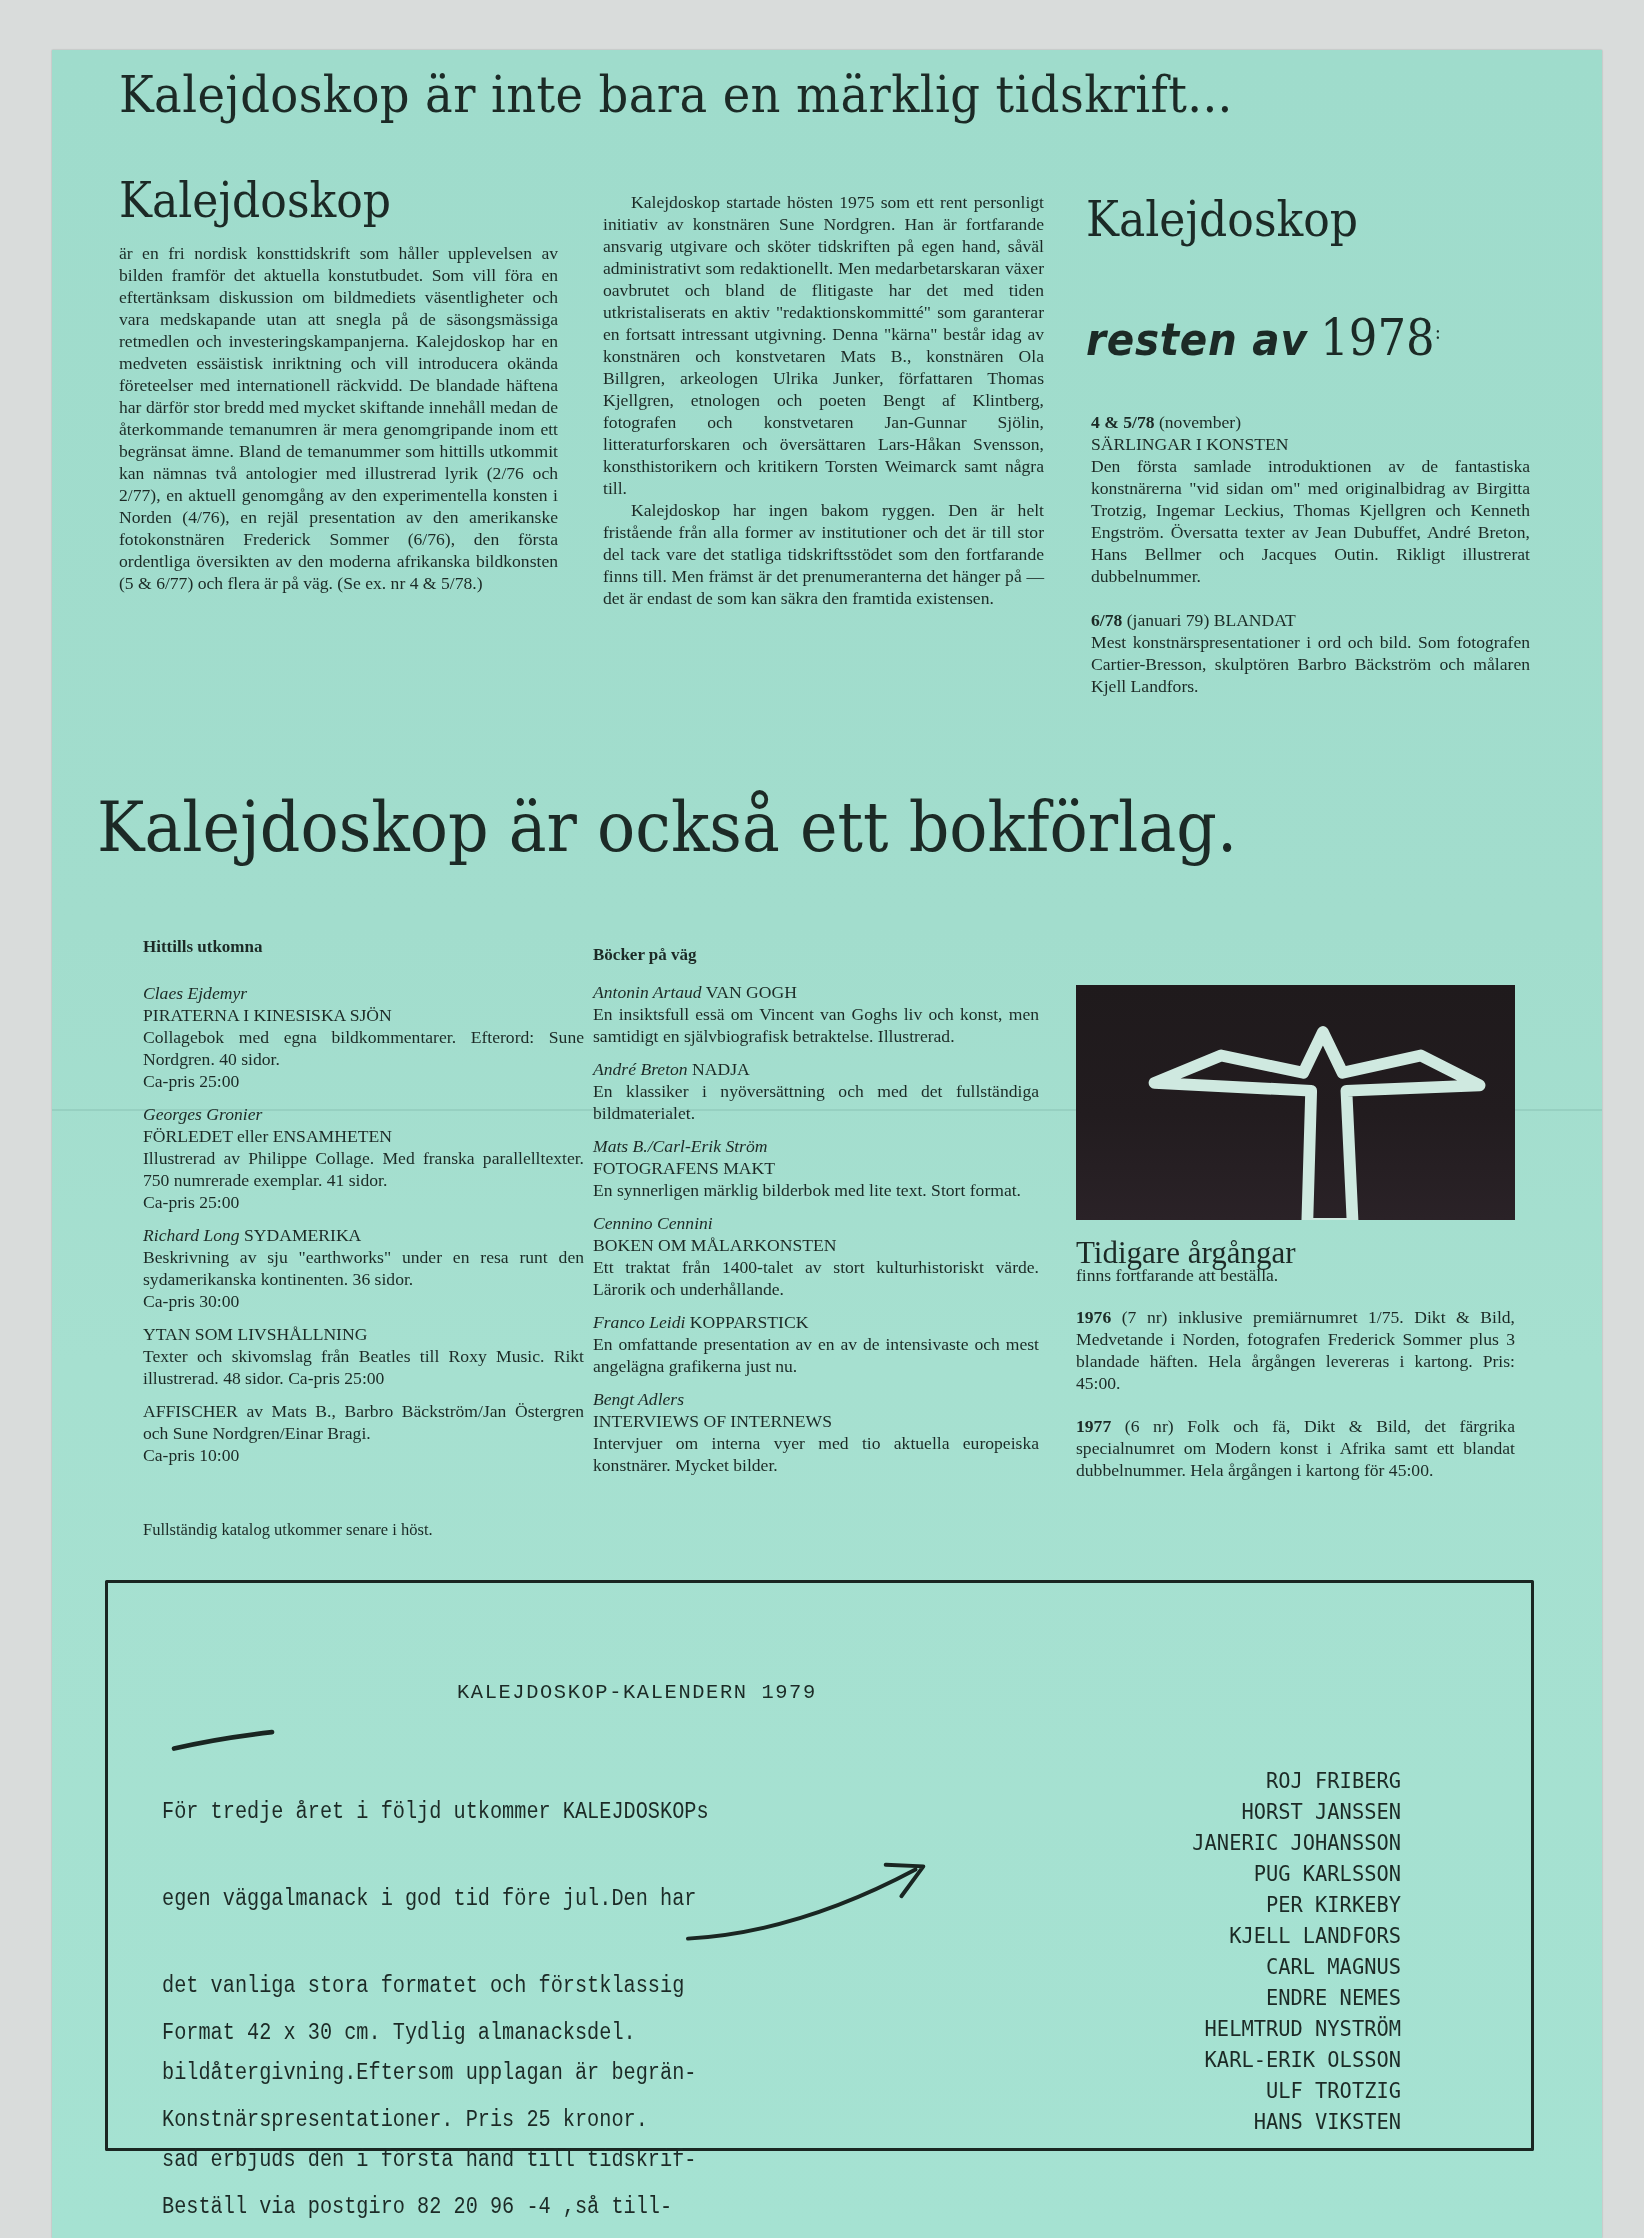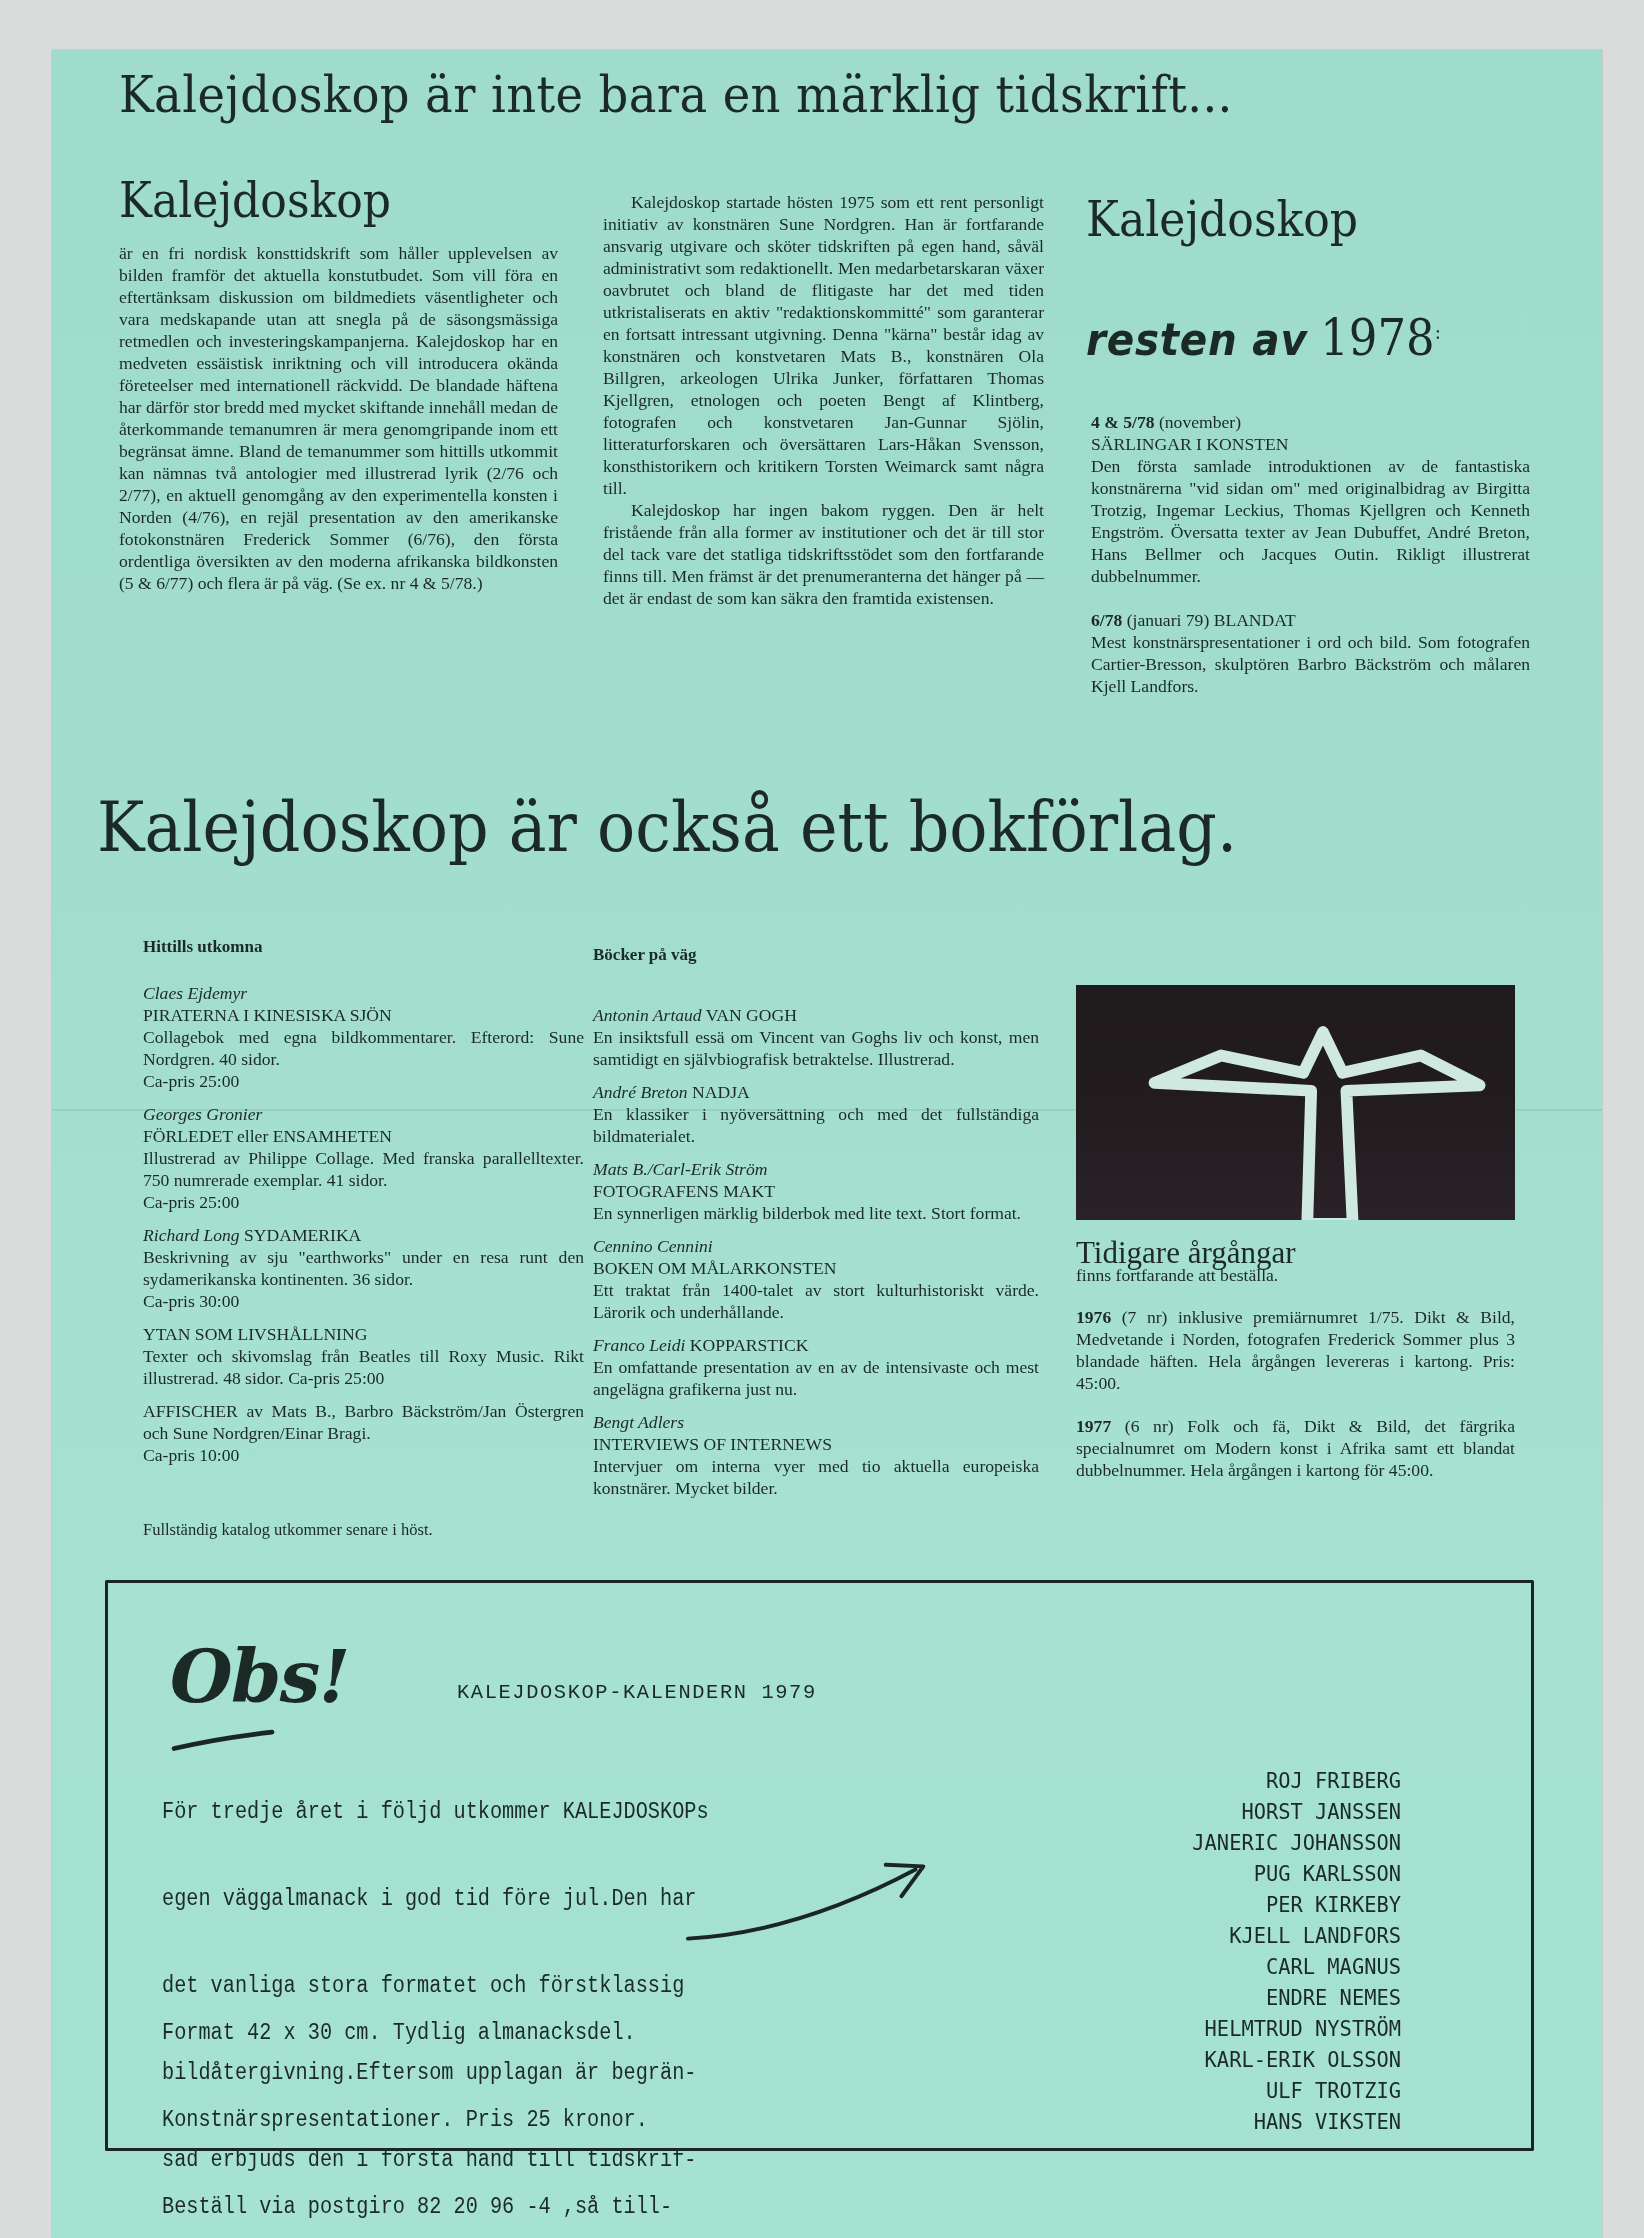--- a/index.html
+++ b/index.html
@@ -152,21 +152,21 @@
       <div>Texter och skivomslag från Beatles till Roxy Music. Rikt illustrerad. 48 sidor. Ca-pris 25:00</div>
     </div>
     <div class="entry">
       <div><span>AFFISCHER</span> <span>av Mats B., Barbro Bäckström/Jan Östergren och Sune Nordgren/Einar Bragi.</span></div>
       <div>Ca-pris 10:00</div>
     </div>
     <div style="margin-top:53px; font-size:16.5px;">Fullständig katalog utkommer senare i höst.</div>
   </div>
 
   <div class="abs list-col lc2">
-    <div class="sec-head" style="margin-bottom:38px;font-family:Liberation Serif, serif;">Böcker på väg</div>
+    <div class="sec-head" style="margin-bottom:15px;font-family:Liberation Serif, serif;">Böcker på väg</div>
     <div class="entry">
       <div><i>Antonin Artaud</i> <span>VAN GOGH</span></div>
       <div>En insiktsfull essä om Vincent van Goghs liv och konst, men samtidigt en självbiografisk betraktelse. Illustrerad.</div>
     </div>
     <div class="entry">
       <div><i>André Breton</i> <span>NADJA</span></div>
       <div>En klassiker i nyöversättning och med det fullständiga bildmaterialet.</div>
     </div>
     <div class="entry">
       <div><i>Mats B./Carl-Erik Ström</i></div>
@@ -200,21 +200,20 @@
     <div style="margin-bottom:20.4px;">finns fortfarande att beställa.</div>
     <div class="entry" style="margin-bottom:20.4px;">
       <b>1976</b> <span>(7 nr)</span> <span>inklusive premiärnumret 1/75. Dikt &amp; Bild, Medvetande i Norden, fotografen Frederick Sommer plus 3 blandade häften. Hela årgången levereras i kartong. Pris: 45:00.</span>
     </div>
     <div class="entry">
       <b>1977</b> <span>(6 nr)</span> <span>Folk och fä, Dikt &amp; Bild, det färgrika specialnumret om Modern konst i Afrika samt ett blandat dubbelnummer. Hela årgången i kartong för 45:00.</span>
     </div>
   </div>
 
   <div class="abs obs-box"></div>
-  <div class="abs obs-hand">Obs!</div>
   <svg class="abs" style="left:118px; top:1679px;" width="110" height="23.5" viewBox="0 0 140 30">
     <path d="M5 25 Q60 12 130 4" stroke="#1a2622" stroke-width="6" fill="none" stroke-linecap="round"></path>
   </svg>
   <div class="abs mono cal-title">KALEJDOSKOP-KALENDERN 1979</div>
   <div class="abs mono cal-body">
     <div>För tredje året i följd utkommer KALEJDOSKOPs</div>
     <div>egen väggalmanack i god tid före jul.Den har</div>
     <div>det vanliga stora formatet och förstklassig</div>
     <div>bildåtergivning.Eftersom upplagan är begrän-</div>
     <div>sad erbjuds den i första hand till tidskrif-</div>

